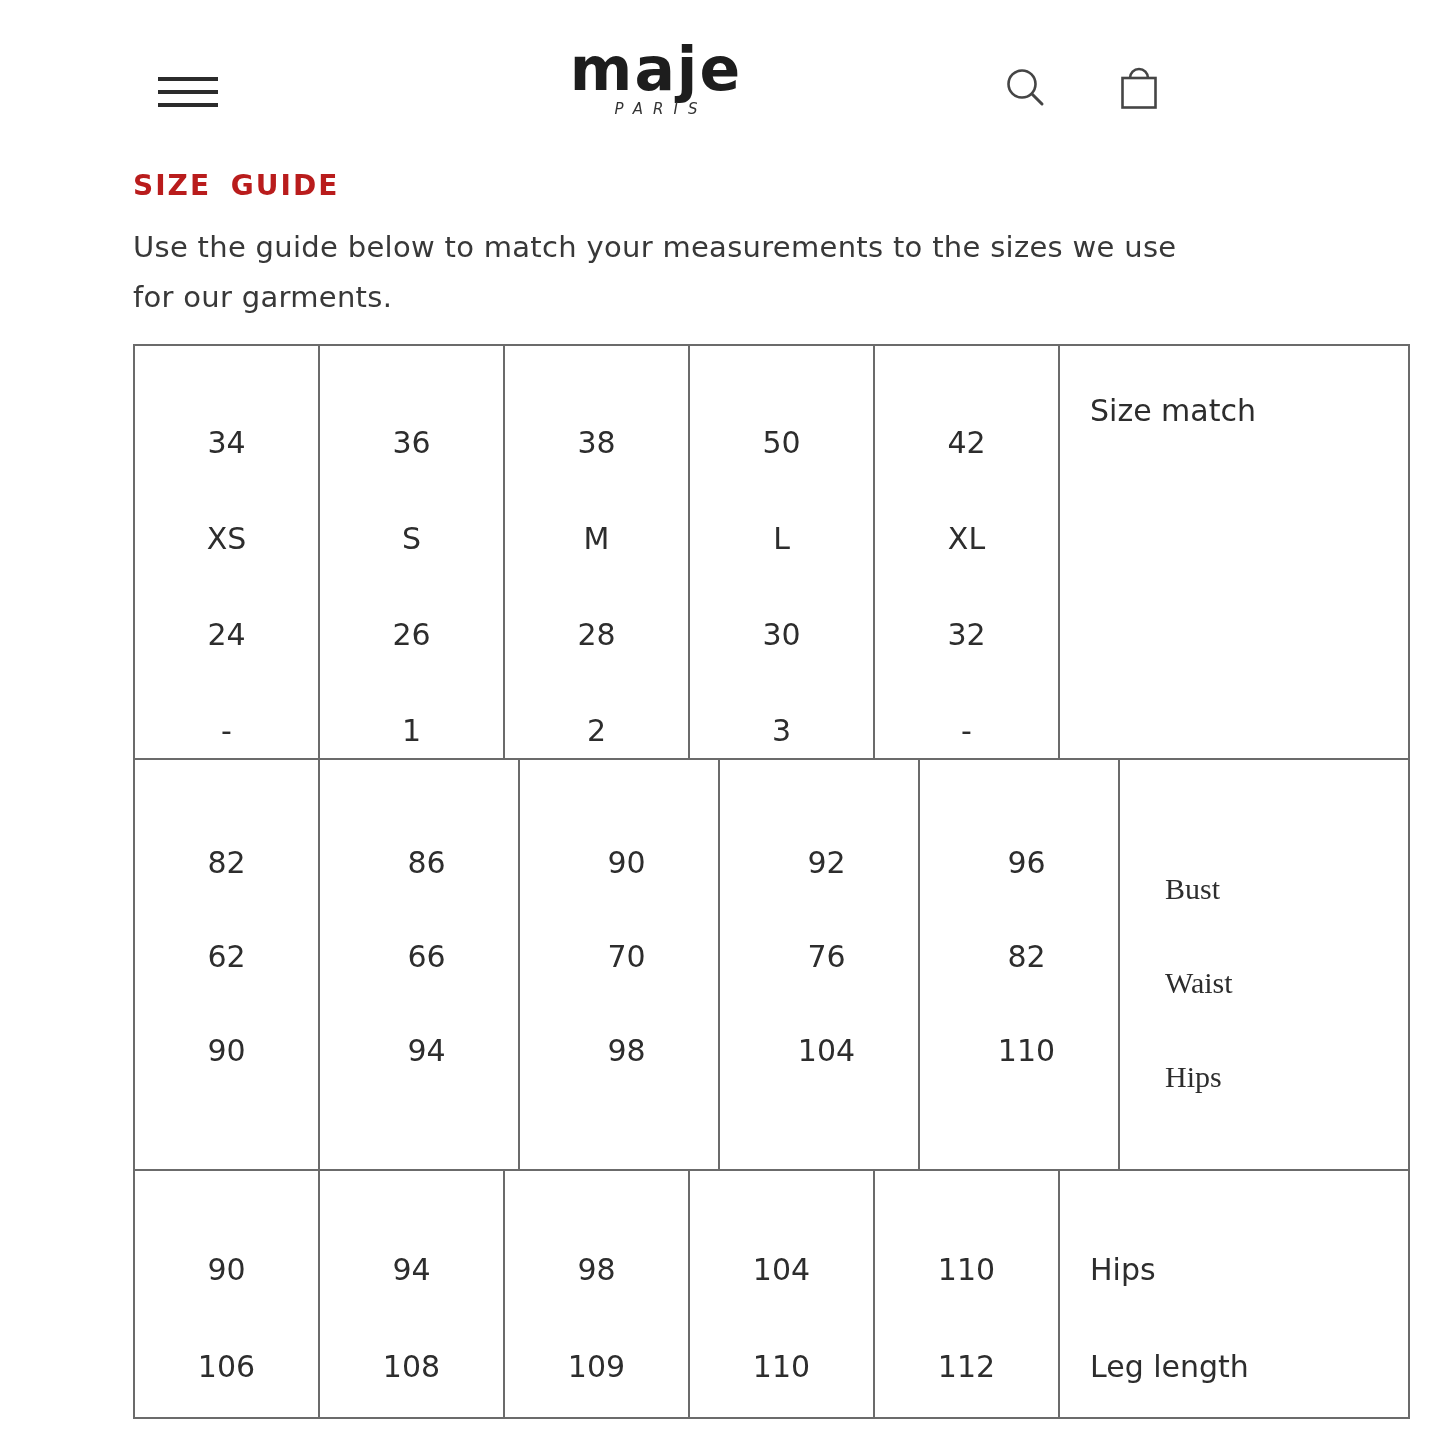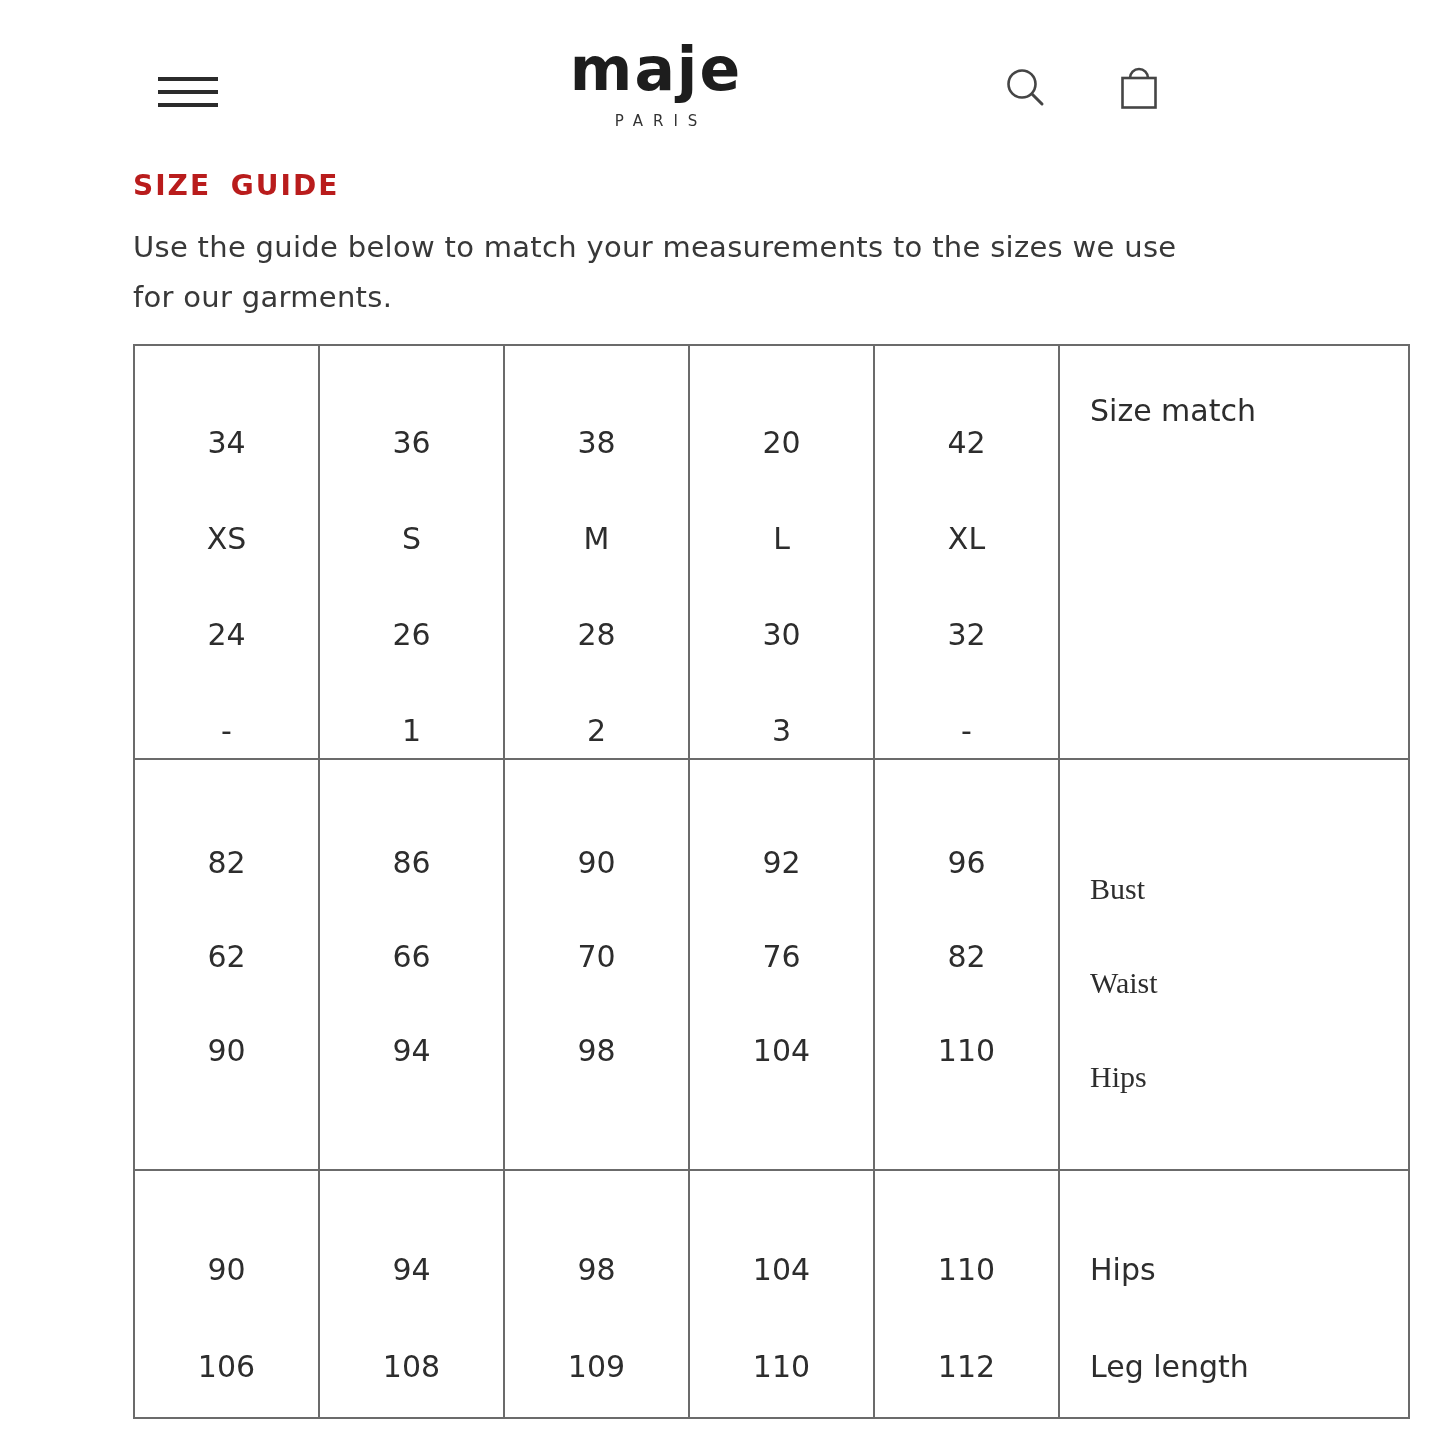--- a/index.html
+++ b/index.html
@@ -26,23 +26,23 @@
   .logo {
     position: absolute; left: 656px; top: 38px;
     transform: translateX(-50%);
     text-align: center; cursor: pointer;
   }
   .logo .brand {
     font-size: 60px; font-weight: 700; letter-spacing: 2px;
     line-height: 62px; color: #1d1d1d;
   }
   .logo .paris {
-    margin-top: 12px;
     font-size: 15px; letter-spacing: 10px; padding-left: 10px;
     color: #333333;
+    font-style: italic;
   }
 
   .icon-btn { position: absolute; cursor: pointer; }
   .icon-search { left: 1004px; top: 66px; width: 44px; height: 44px; }
   .icon-bag    { left: 1118px; top: 62px; width: 40px; height: 48px; }
 
   
   .page-title {
     position: absolute; left: 133px; top: 150px;
     font-size: 28px; font-weight: 700;
@@ -62,21 +62,21 @@
     border: 2px solid #6b6b6b;
     display: flex; flex-direction: column;
     font-size: 30px; color: #2d2d2d;
   }
   .tgroup {
     display: grid;
     grid-template-columns: 185px 185px 185px 185px 185px 1fr;
   }
   .tgroup + .tgroup { border-top: 2px solid #6b6b6b; }
   .g1 { height: 412px; }
-  .g2 { height: 411px; }
+  .g2 { height: 411px; gap: 15px; }
   .g3 { flex: 1; }
 
   .tcol {
     border-right: 2px solid #6b6b6b;
     display: flex; flex-direction: column; align-items: center;
   }
   .g1 .tcol { padding-top: 64px; gap: 47px; }
   .g2 .tcol { padding-top: 70px; gap: 45px; }
   .g3 .tcol { padding-top: 66px; gap: 48px; }
 
@@ -140,21 +140,21 @@
       <span class="cellv">26</span>
       <span class="cellv">1</span>
     </div>
     <div class="tcol">
       <span class="cellv">38</span>
       <span class="cellv">M</span>
       <span class="cellv">28</span>
       <span class="cellv">2</span>
     </div>
     <div class="tcol">
-      <span class="cellv">20</span>
+      <span class="cellv">50</span>
       <span class="cellv">L</span>
       <span class="cellv">30</span>
       <span class="cellv">3</span>
     </div>
     <div class="tcol">
       <span class="cellv">42</span>
       <span class="cellv">XL</span>
       <span class="cellv">32</span>
       <span class="cellv">-</span>
     </div>

